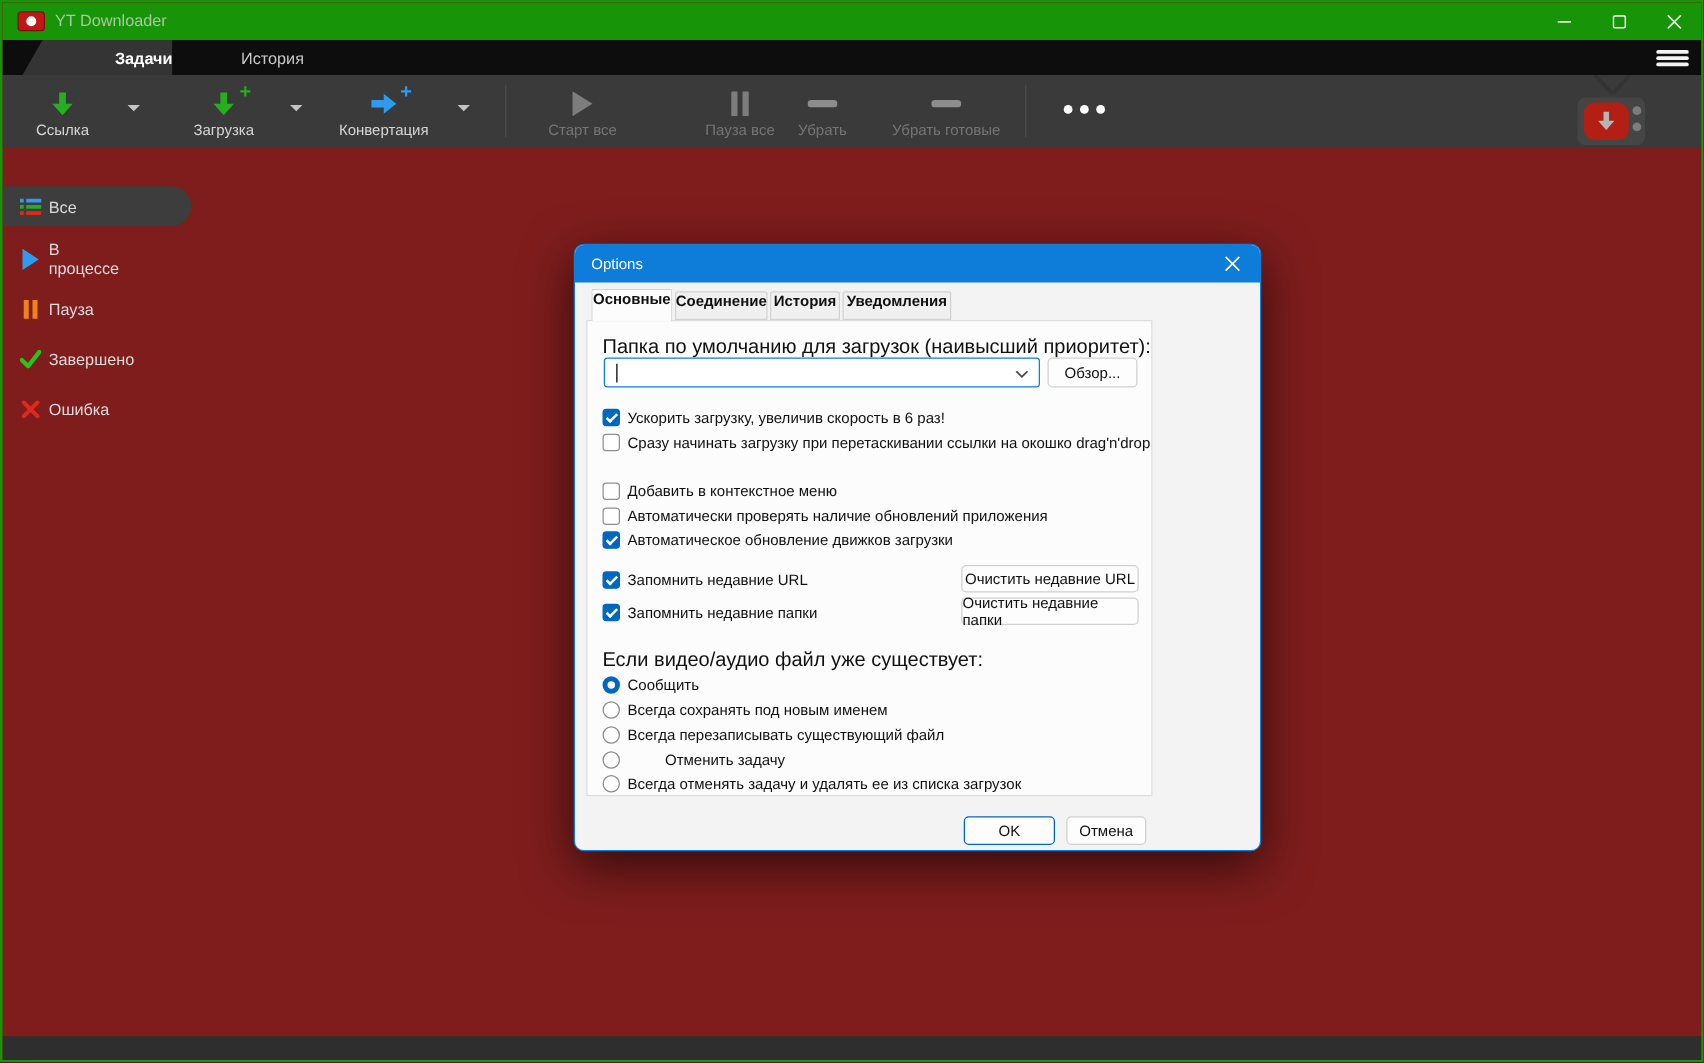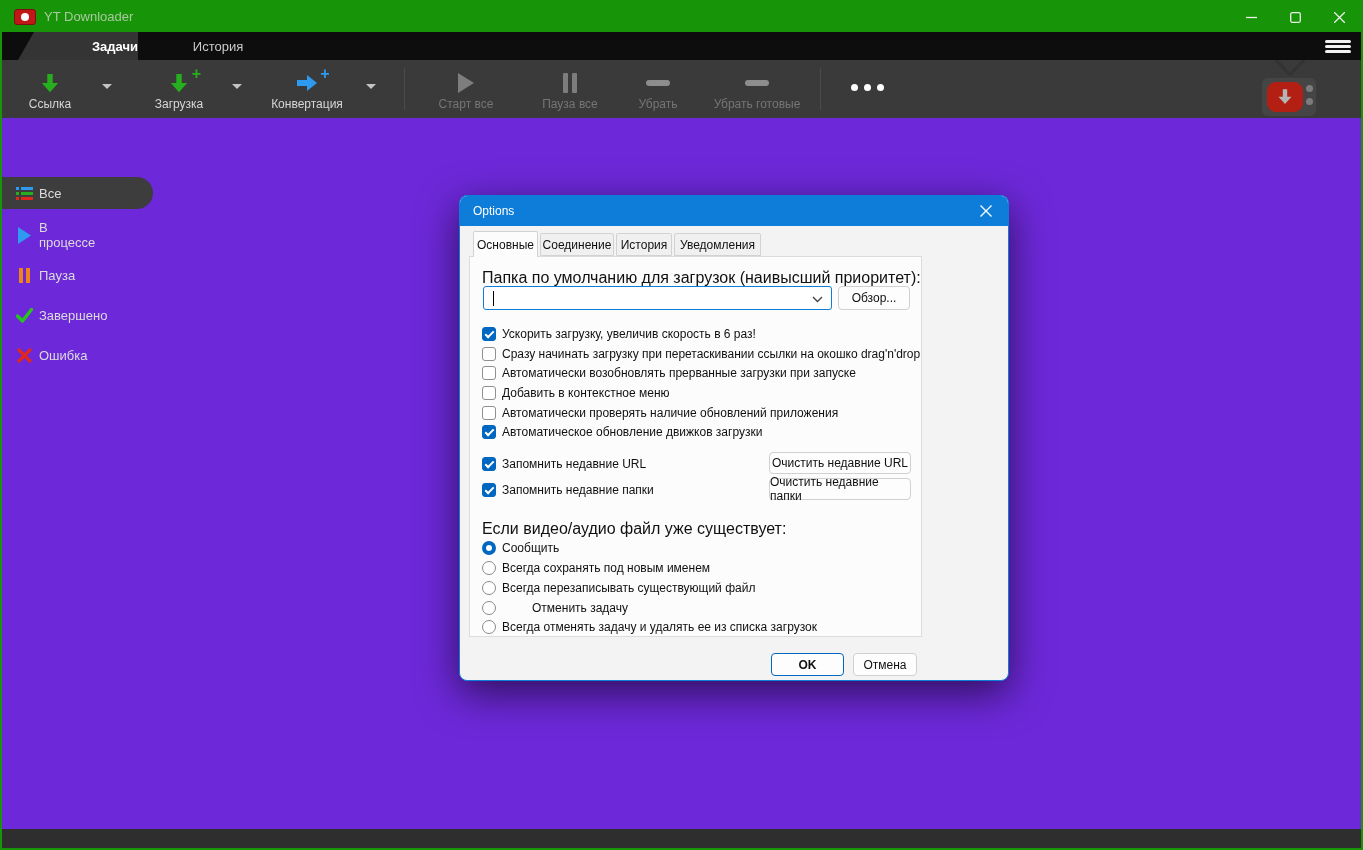--- a/index.html
+++ b/index.html
@@ -1,18 +1,18 @@
 <!DOCTYPE html>
 <html style="--titlebar-green: #179407; --dialog-blue: #0d7dd9; --accent-blue: #0067c0; --link-green: #27ae1e; --convert-blue: #2e9bf0; --error-red: #e0271e; --pause-orange: #ef8318;"><head>
 <meta charset="utf-8">
 <style>
   * { margin:0; padding:0; box-sizing:border-box; }
   html,body { width:1363px; height:850px; background:#000; }
   body { font-family:"Liberation Sans","DejaVu Sans",sans-serif; font-size:12px; }
-  #win { position:relative; width:1363px; height:850px; background:#6d28d9;
+  #win { position:relative; width:1363px; height:850px; background:#7f1d1d;
          border:2px solid var(--titlebar-green,#179407); overflow:hidden;padding-left:25px; }
 
   
   .titlebar { position:absolute; left:0; top:0; width:1359px; height:30px;
               background:var(--titlebar-green,#179407); }
   .app-icon { position:absolute; left:12px; top:7px; width:22px; height:16px;
               background:#c01717; border-radius:3px; border:1px solid #7e0f0f; }
   .app-icon::after { content:""; position:absolute; left:6px; top:3px; width:8px; height:8px;
               background:#fff; border-radius:50%; }
   .app-title { position:absolute; left:42px; top:7px; color:#a9c9a2; font-size:13px; }
@@ -58,21 +58,21 @@
 
   
   .colheader { position:absolute; left:0; top:116px; width:1359px; height:29px;
                background:#1d1d1d; }
   .colheader .col { position:absolute; top:0; height:29px; line-height:29px;
                     color:#8f8f8f; font-size:12px; }
   .colheader .csep { position:absolute; top:6px; width:1px; height:17px; background:#3c3c3c; }
 
   
   .side-item { position:absolute; left:0; height:30px; display:flex; align-items:center;
-               color:#dcdcdc; font-size:13px;margin-top:28px; }
+               color:#dcdcdc; font-size:13px; }
   .side-item .sico { position:absolute; left:13px; width:18px; display:flex; justify-content:center; }
   .side-item .slbl { position:absolute; left:37px; }
   .side-item.active { width:151px; height:32px; background:#3d3d3d; border-radius:0 16px 16px 0; }
   .listico { width:17px; }
   .listico .row { display:flex; align-items:center; margin:2px 0; }
   .listico .dot { width:3px; height:3px; margin-right:2px; }
   .listico .bar { width:12px; height:3px; }
   .pbars i { display:inline-block; width:4px; height:15px; background:#ef8318; margin:0 1.5px; }
 
   
@@ -82,37 +82,37 @@
   .dialog { position:absolute; left:457px; top:193px; width:550px; height:486px;
             background:#f3f3f3; border:1px solid var(--dialog-blue,#0d7dd9); border-radius:8px;
             box-shadow:0 12px 40px rgba(0,0,0,.6); overflow:hidden; }
   .dlg-titlebar { position:absolute; left:0; top:0; width:100%; height:30px;
                   background:var(--dialog-blue,#0d7dd9); }
   .dlg-title { position:absolute; left:13px; top:8px; color:#fff; font-size:12px; }
   .dlg-close { position:absolute; right:6px; top:0; width:32px; height:30px;
                display:flex; align-items:center; justify-content:center; }
   .dtab { position:absolute; top:37px; height:23px; background:#f0f0f0;
           border:1px solid #d2d2d2; border-radius:2px 2px 0 0;
-          display:flex; align-items:center; justify-content:center; color:#101010; font-size:12px; }
+          display:flex; align-items:flex-start; justify-content:center; color:#101010; font-size:12px;font-weight:bold; }
   .dtab.active { top:35px; height:26px; background:#fcfcfc; border-bottom:none; z-index:3; }
   .dpanel { position:absolute; left:9px; top:60px; width:453px; height:381px;
             background:#fcfcfc; border:1px solid #dcdcdc; z-index:2; }
   .dtext { position:absolute; color:#101010; font-size:16px; white-space:nowrap; }
 
   .combo { position:absolute; left:13px; top:29px; width:349px; height:24px; background:#fff;
            border:1px solid var(--dialog-blue,#0d7dd9); border-radius:3px; }
   .caret { position:absolute; left:9px; top:4px; width:1px; height:15px; background:#000;
            animation:blink 1.1s steps(1) infinite; }
   @keyframes blink { 50% { opacity:0; } }
   .combo-chev { position:absolute; right:8px; top:9px; }
   .combo-val { position:absolute; left:11px; top:5px; color:#101010; }
 
   .btn { position:absolute; background:#fdfdfd; border:1px solid #d0d0d0; border-radius:4px;
          display:flex; align-items:center; justify-content:center; color:#101010; font-size:12px; }
-  .btn.default { border:1px solid var(--accent-blue,#0067c0);font-weight:bold; }
+  .btn.default { border:1px solid var(--accent-blue,#0067c0); }
 
   .cbrow, .rdrow { position:absolute; left:12px; height:16px; display:flex; align-items:center; }
   .cb { width:14px; height:14px; background:#fff; border:1px solid #8f8f8f; border-radius:3px;
         margin-right:6px; position:relative; flex:none; }
   .cb.on { background:var(--accent-blue,#0067c0); border-color:var(--accent-blue,#0067c0); }
   .cb.on::after { content:""; position:absolute; left:2px; top:3px; width:7px; height:3px;
         border-left:2px solid #fff; border-bottom:2px solid #fff; transform:rotate(-45deg); }
   .rd { width:14px; height:14px; background:#fff; border:1px solid #8a8a8a; border-radius:50%;
         margin-right:6px; flex:none; }
   .rd.on { border:4px solid var(--accent-blue,#0067c0); }
@@ -193,21 +193,21 @@
     <div class="tsep" style="left:402px;"></div>
 
     <div class="tbtn disabled" style="left:418px;width:92px;">
       <div class="ico">
           <svg width="18" height="20" viewBox="0 0 18 20">
             <path d="M1 0 L17 10 L1 20 Z" fill="#7d7d7d"></path>
           </svg>
         </div>
       <div class="lbl">Старт все</div>
     </div>
-    <div class="tbtn disabled" style="left:522px;width:92px;">
+    <div class="tbtn disabled" style="left:544px;width:92px;">
       <div class="ico">
           <svg width="16" height="20" viewBox="0 0 16 20">
             <rect x="1" y="0" width="5" height="20" rx="1" fill="#7d7d7d"></rect>
             <rect x="10" y="0" width="5" height="20" rx="1" fill="#7d7d7d"></rect>
           </svg>
         </div>
       <div class="lbl">Пауза все</div>
     </div>
     <div class="tbtn disabled" style="left:610px;width:92px;">
       <div class="ico">
@@ -344,24 +344,20 @@
       </div>
 
       <div class="cbrow" style="top:69px;">
         <span class="cb on"></span>
         <span class="lab">Ускорить загрузку, увеличив скорость в 6 раз!</span>
       </div>
       <div class="cbrow" style="top:89px;">
         <span class="cb"></span>
         <span class="lab">Сразу начинать загрузку при перетаскивании ссылки на окошко drag'n'drop</span>
       </div>
-      <div class="cbrow" style="top:108px;">
-        <span class="cb"></span>
-        <span class="lab">Автоматически возобновлять прерванные загрузки при запуске</span>
-      </div>
       <div class="cbrow" style="top:128px;">
         <span class="cb"></span>
         <span class="lab">Добавить в контекстное меню</span>
       </div>
       <div class="cbrow" style="top:148px;">
         <span class="cb"></span>
         <span class="lab">Автоматически проверять наличие обновлений приложения</span>
       </div>
       <div class="cbrow" style="top:167px;">
         <span class="cb on"></span>

